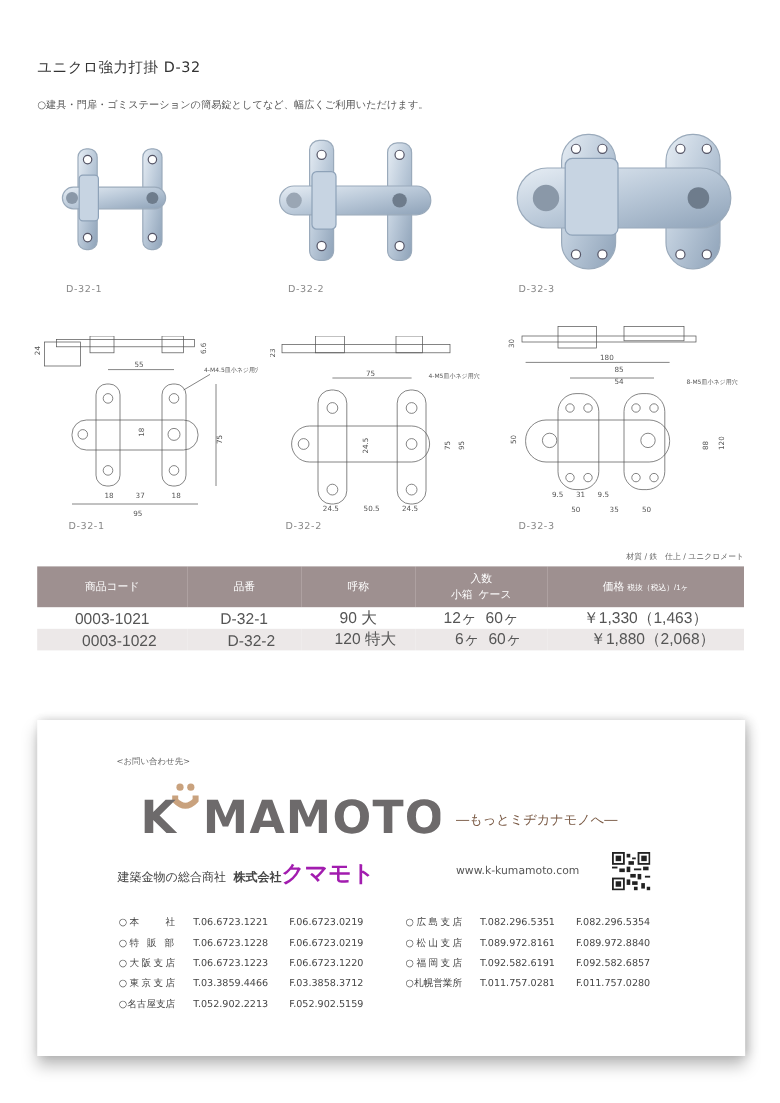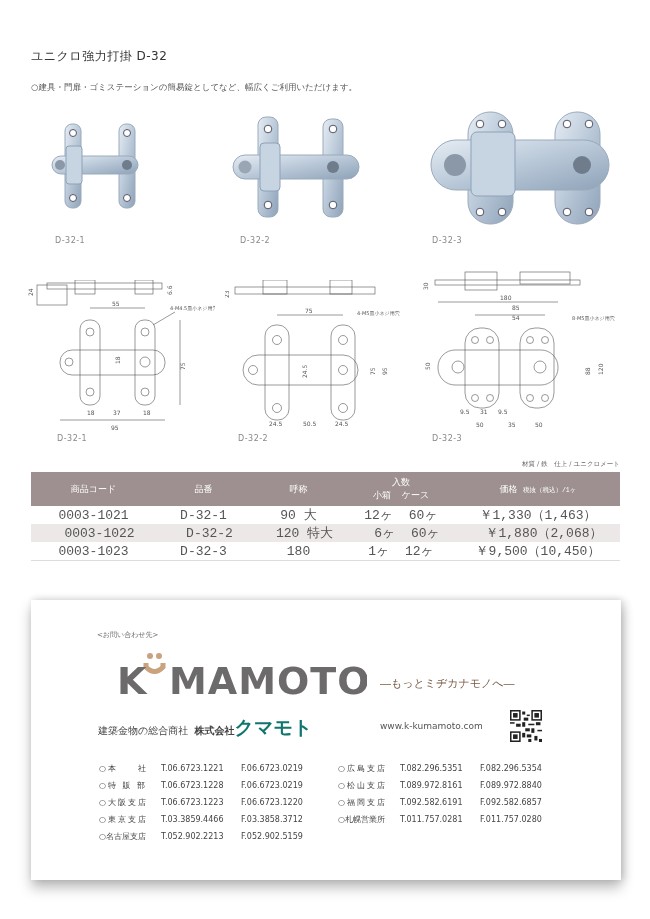--- a/index.html
+++ b/index.html
@@ -3,33 +3,33 @@
 <meta charset="utf-8">
 <style>
   html, body { margin:0; padding:0; background:#ffffff; }
   body { width:650px; height:919px; position:relative; overflow:hidden;
          font-family:"DejaVu Sans", sans-serif; color:#444; }
   .abs { position:absolute; }
   .title { left:31px; top:48px; font-size:12px; color:#333; letter-spacing:0.5px; }
   .subtitle { left:31px; top:82px; font-size:8.5px; color:#555; }
   .photo-label, .dwg-label { font-size:8px; color:#888; letter-spacing:0.5px; }
   .mat-note { right:30px; top:460px; font-size:6.5px; color:#666; }
-  table.spec { position:absolute; left:31px; top:472px; width:589px; border-collapse:collapse; font-family:Liberation Mono, monospace; }
+  table.spec { position:absolute; left:31px; top:472px; width:589px; border-collapse:collapse; font-family:Liberation Sans, sans-serif; }
   table.spec th { background:#9e9090; color:#fff; font-weight:normal; font-size:9px; height:34px; padding:0; text-align:center; }
   table.spec th .small { font-size:6.5px; }
   table.spec td { font-size:13px; color:#555; text-align:center; height:17.5px; padding:0; font-weight:300; }
   table.spec tr.shade td { background:#ece8e8;padding-left:12px; }
   table.spec tr.last td { border-bottom:1px solid #ddd; }
   .card { left:31px; top:600px; width:590px; height:280px; background:#fff;
           box-shadow: 0 8px 12px rgba(0,0,0,0.25), 0 -2px 6px rgba(0,0,0,0.06), 4px 0 8px rgba(0,0,0,0.12); }
   .inq { left:66px; top:30px; font-size:7px; color:#666; }
   .tagline { left:349px; top:76px; font-size:11px; color:#7a5a45; }
   .corp { left:67px; top:115px; font-size:10px; color:#444; }
   .corp b { font-size:10px; }
-  .corp .kk { font-size:19px; font-weight:bold; color:#0f766e; }
+  .corp .kk { font-size:19px; font-weight:bold; color:#a21caf; }
   .web { left:349px; top:121px; font-size:9px; color:#555; }
   .qr { left:479px; top:110px; width:32px; height:32px; }
   .branches { font-size:8px; color:#444; }
   .branch-row { position:absolute; white-space:nowrap; }
   .branch-row span { display:inline-block; }
   .bname { width:62px; letter-spacing:2px; }
   .btel { width:80px; }
 </style>
 </head>
 <body>
@@ -217,27 +217,20 @@
       <td><span>12ヶ</span>&nbsp;&nbsp;<span>60ヶ</span></td>
       <td>￥1,330（1,463）</td>
     </tr>
     <tr class="shade">
       <td>0003-1022</td>
       <td>D-32-2</td>
       <td>120 特大</td>
       <td><span>6ヶ</span>&nbsp;&nbsp;<span>60ヶ</span></td>
       <td>￥1,880（2,068）</td>
     </tr>
-    <tr class="last">
-      <td>0003-1023</td>
-      <td>D-32-3</td>
-      <td>180</td>
-      <td><span>1ヶ</span>&nbsp;&nbsp;<span>12ヶ</span></td>
-      <td>￥9,500（10,450）</td>
-    </tr>
   </tbody>
 </table>
 
 <div class="abs card">
   <div class="abs inq">&lt;お問い合わせ先&gt;</div>
 
   <div class="abs" style="left:86px;top:50px;width:250px;height:50px">
     <svg width="250" height="50">
       <circle cx="33" cy="6" r="3" fill="#c9a27e"></circle>
       <circle cx="42" cy="6" r="3" fill="#c9a27e"></circle>

